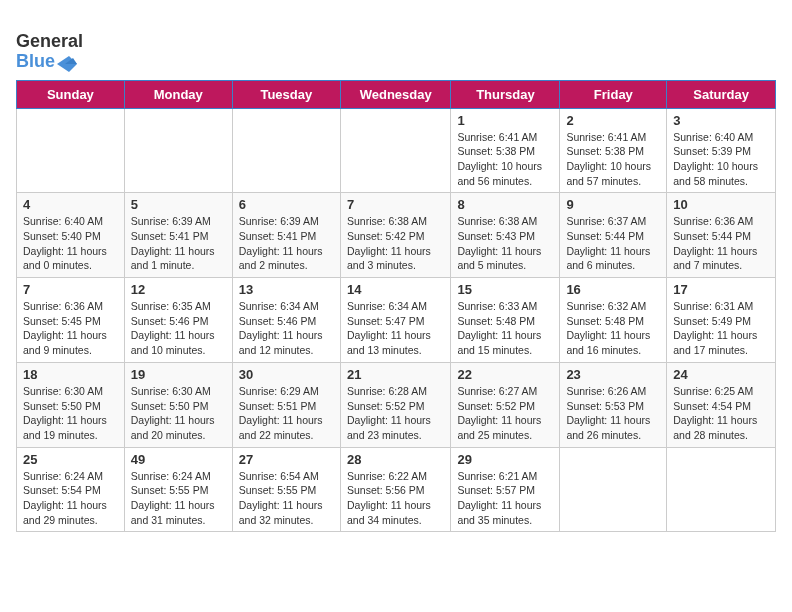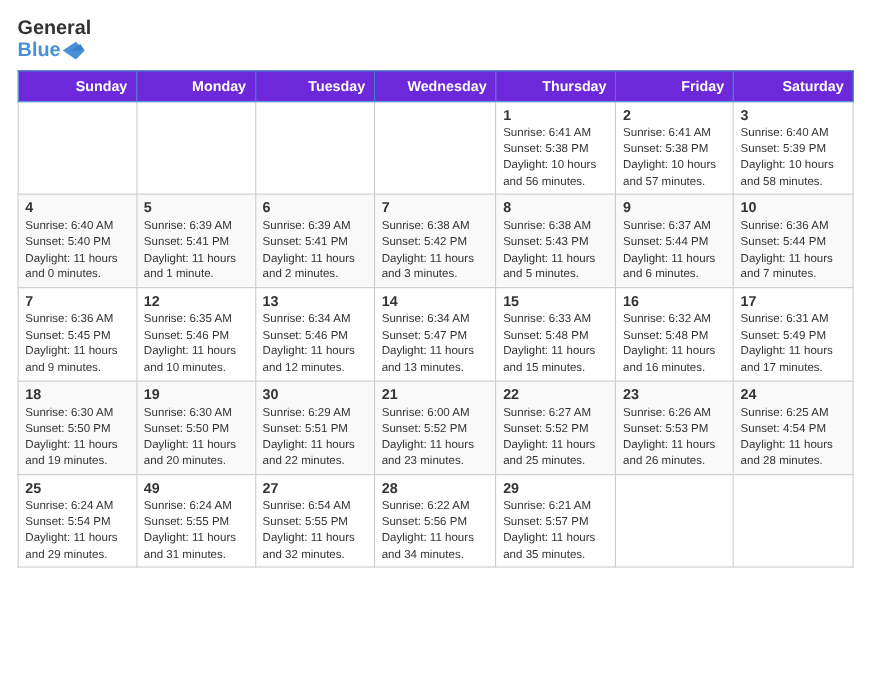--- a/index.html
+++ b/index.html
@@ -13,45 +13,46 @@
     .header-area {
       display: flex;
       justify-content: space-between;
       align-items: flex-start;
       margin-bottom: 8px;
     }
     .logo {
       display: flex;
       align-items: center;
       gap: 4px;
+      margin-top: 16px;
     }
     .title-area {
       text-align: right;
     }
     .month-title {
       font-size: 32px;
       font-weight: bold;
       color: #333;
     }
     .location {
       font-size: 14px;
       color: #555;
     }
     .calendar {
       width: 100%;
       border-collapse: collapse;
       border: 1px solid #ccc;
     }
     .calendar th {
-      background: #6d28d9;
+      background: #be185d;
       color: #fff;
       font-size: 13px;
       font-weight: bold;
       padding: 6px 8px;
-      text-align: right;
+      text-align: center;
       border: 1px solid #3a80c9;
     }
     .calendar td {
       border: 1px solid #ccc;
       vertical-align: top;
       padding: 4px 6px;
       width: 113px;
       min-height: 80px;
       font-size: 11px;
       color: #333;
@@ -75,21 +76,21 @@
       background: #f5f5f5;
     }
   </style>
 </head>
 <body>
 
 <div class="header-area">
   <div class="logo">
     <div style="line-height:1.1;font-size:18px;font-weight:bold;">
   <div style="color:#333;">General</div>
-  <div style="color:#4a90d9;display:flex;align-items:center;gap:2px;">Blue
+  <div style="color:#4a90d9;display:flex;align-items:flex-end;gap:2px;">Blue
     <svg width="20" height="16" viewBox="0 0 20 16" style="display:inline-block;">
       <polygon points="0,8 12,0 20,8 12,16" fill="#4a90d9"></polygon>
       <polygon points="8,8 16,2 20,8" fill="#3a80c9"></polygon>
     </svg>
   </div>
 </div>
   </div>
   <div class="title-area">
     <div class="month-title"></div>
     <div class="location"></div>
@@ -255,21 +256,21 @@
         </td>
         <td>
           <div class="day-number">30</div>
           <div class="day-info" style="white-space: pre-line;">Sunrise: 6:29 AM
 Sunset: 5:51 PM
 Daylight: 11 hours
 and 22 minutes.</div>
         </td>
         <td>
           <div class="day-number">21</div>
-          <div class="day-info" style="white-space: pre-line;">Sunrise: 6:00 AM
+          <div class="day-info" style="white-space: pre-line;">Sunrise: 6:28 AM
 Sunset: 5:52 PM
 Daylight: 11 hours
 and 23 minutes.</div>
         </td>
         <td>
           <div class="day-number">22</div>
           <div class="day-info" style="white-space: pre-line;">Sunrise: 6:27 AM
 Sunset: 5:52 PM
 Daylight: 11 hours
 and 25 minutes.</div>

